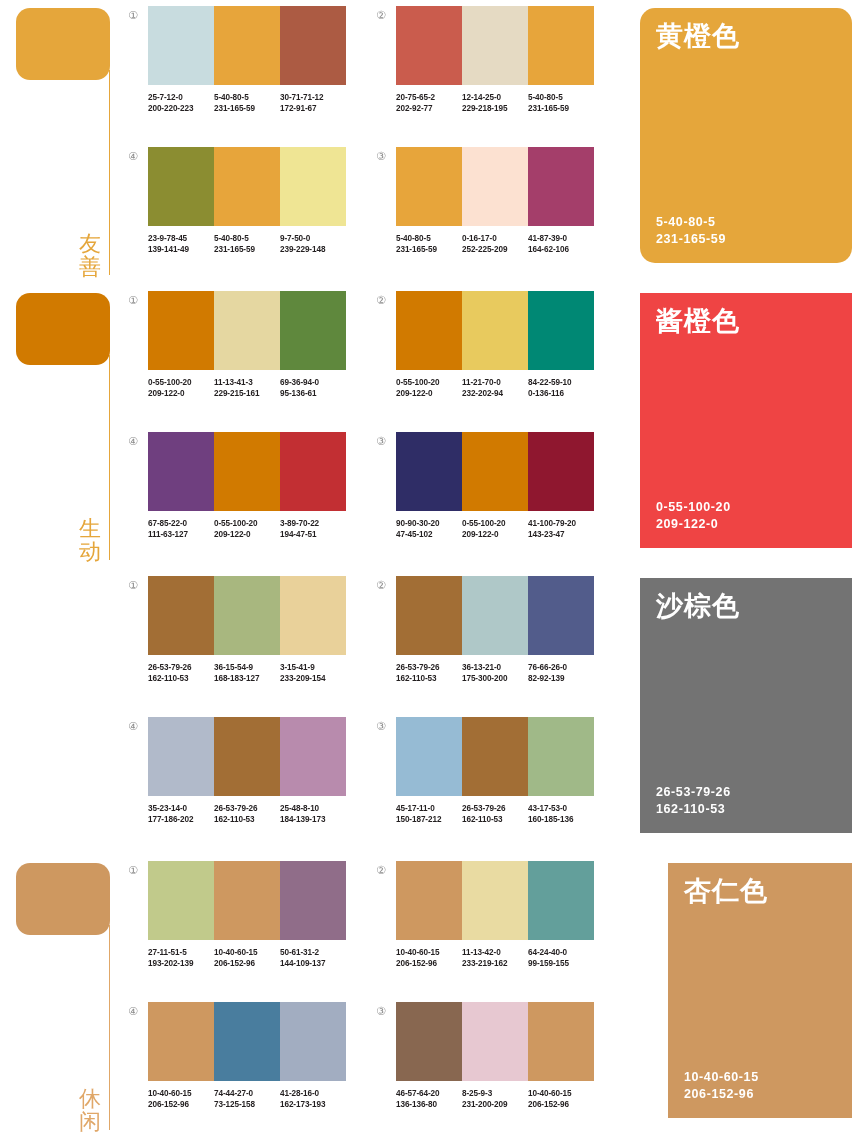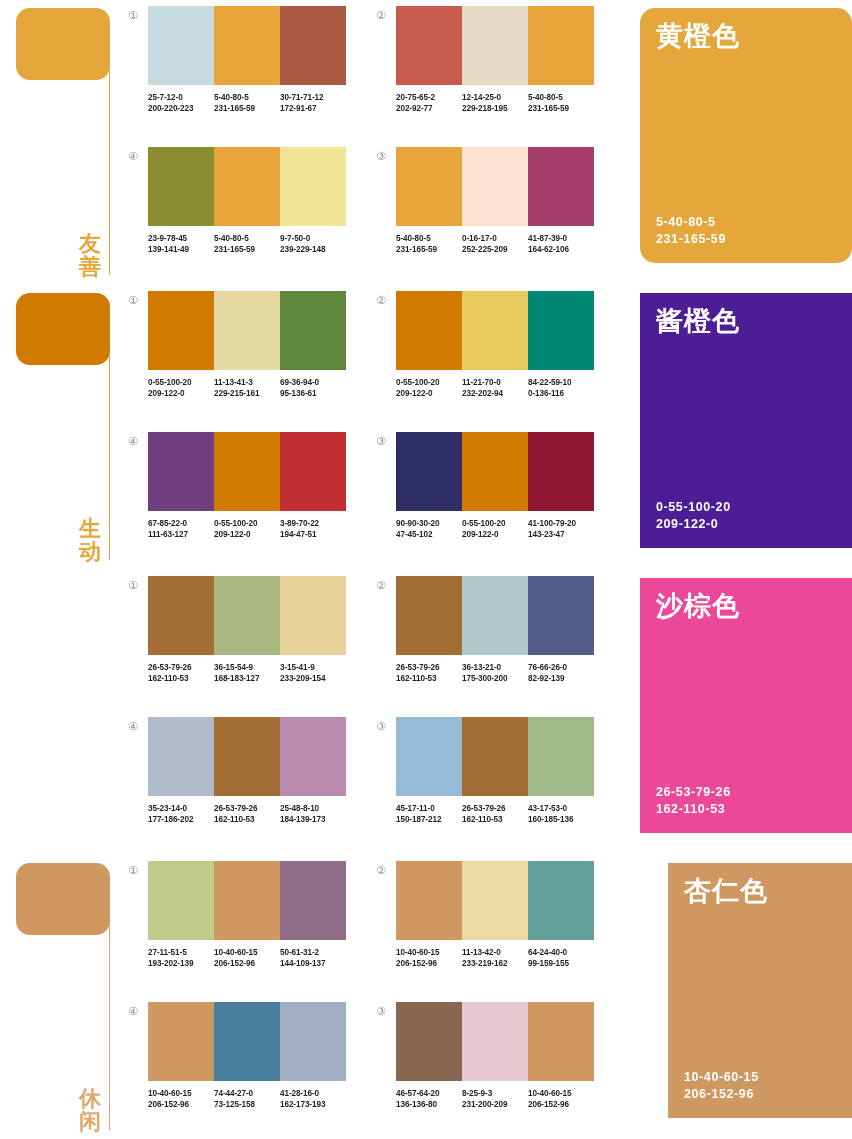--- a/index.html
+++ b/index.html
@@ -47,21 +47,21 @@
     top: 70px;
     width: 1.4px;
     height: 205px;
   }
   .rail-label {
     position: absolute;
     left: 76px;
     bottom: 6px;
     width: 28px;
     font-size: 22px;
-    font-weight: 700;
+    font-weight: 400;
     line-height: 1.08;
     letter-spacing: 0px;
     text-align: center;
     writing-mode: horizontal-tb;
     word-break: break-all;
   }
 
   
   .groups {
     position: absolute;
@@ -348,21 +348,21 @@
               <div>0-55-100-20</div>
               <div>209-122-0</div>
             </div>
             <div class="code-col">
               <div>41-100-79-20</div>
               <div>143-23-47</div>
             </div>
           </div>
         </div>
       </div>
-      <div class="hero" style="background: #4c1d95;">
+      <div class="hero" style="background: #ef4444;">
         <div class="hero-title">酱橙色</div>
         <div class="hero-codes">
           <div>0-55-100-20</div>
           <div>209-122-0</div>
         </div>
       </div>
     </div>
     <div class="section">
       <div class="groups">
         <div class="group r0 c0">
@@ -447,21 +447,21 @@
               <div>26-53-79-26</div>
               <div>162-110-53</div>
             </div>
             <div class="code-col">
               <div>43-17-53-0</div>
               <div>160-185-136</div>
             </div>
           </div>
         </div>
       </div>
-      <div class="hero" style="background: #ec4899; gap: 32px;">
+      <div class="hero" style="background: #737373; gap: 32px;">
         <div class="hero-title">沙棕色</div>
         <div class="hero-codes">
           <div>26-53-79-26</div>
           <div>162-110-53</div>
         </div>
       </div>
     </div>
     <div class="section">
       <div class="rail">
         <div class="badge" style="background: rgb(206, 152, 96);"></div>

